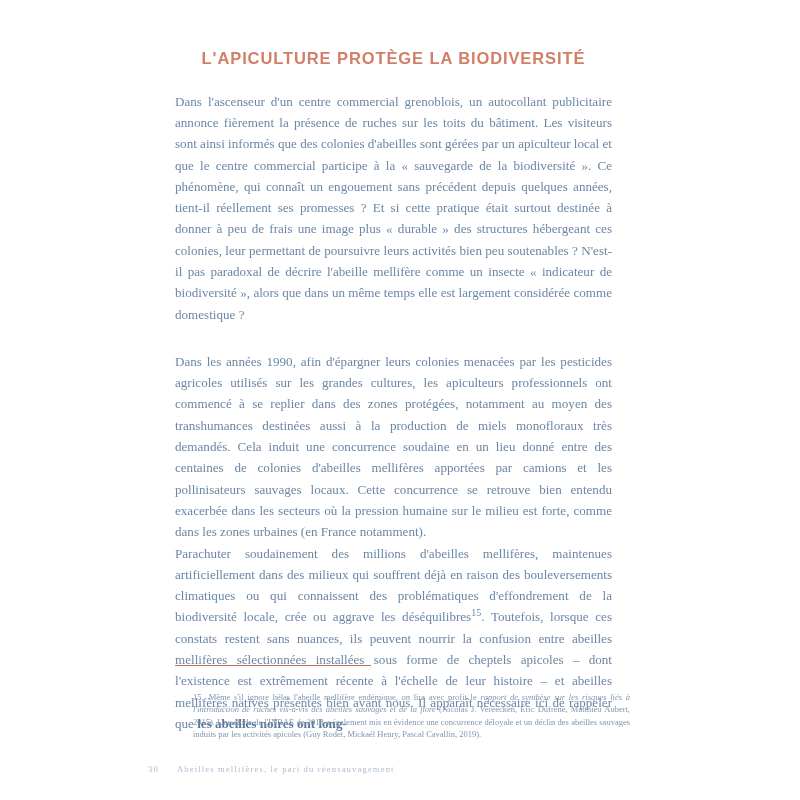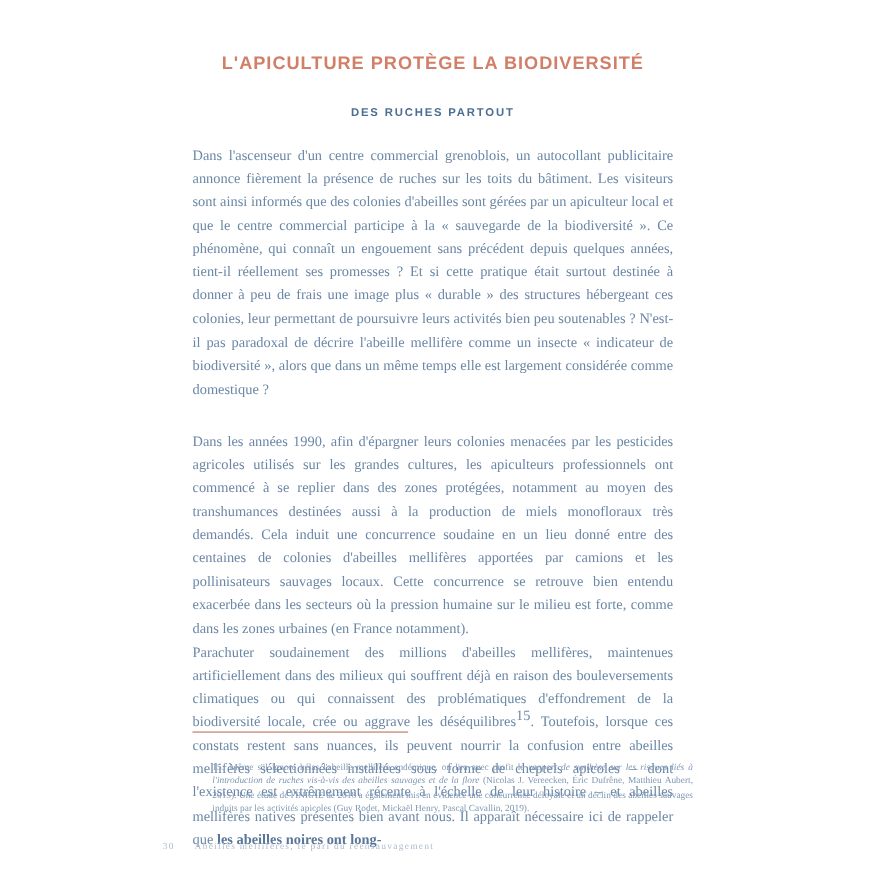--- a/index.html
+++ b/index.html
@@ -67,21 +67,21 @@
   .body-text.p1 { padding-top: 22px; }
   .body-text.p2 { padding-top: 26px; }
   .body-text.p3 { padding-top: 0; }
 
   .body-text b {
     font-weight: bold;
     color: #5a7798;
   }
 
   sup.fn {
-    font-size: 13px;
+    font-size: 10px;
     vertical-align: super;
     line-height: 0;
   }
 
   .footnote-rule {
     position: absolute;
     left: 175px;
     top: 665px;
     width: 196px;
     height: 1px;
@@ -128,21 +128,20 @@
 </style>
 </head>
 <body>
 
 <div class="page">
 
   <div class="content">
 
     <h1 class="chapter-title">L'APICULTURE PROTÈGE LA BIODIVERSITÉ</h1>
 
-    <h2 class="section-heading first">DES RUCHES PARTOUT</h2>
 
     <p class="body-text p1">Dans l'ascenseur d'un centre commercial grenoblois, un autocollant publicitaire annonce fièrement la présence de ruches sur les toits du bâtiment. Les visiteurs sont ainsi informés que des colonies d'abeilles sont gérées par un apiculteur local et que le centre commercial participe à la « sauvegarde de la biodiversité ». Ce phénomène, qui connaît un engouement sans précédent depuis quelques années, tient-il réellement ses promesses ? Et si cette pratique était surtout destinée à donner à peu de frais une image plus « durable » des structures hébergeant ces colonies, leur permettant de poursuivre leurs activités bien peu soutenables ? N'est-il pas paradoxal de décrire l'abeille mellifère comme un insecte « indicateur de biodiversité », alors que dans un même temps elle est largement considérée comme domestique ?</p>
 
 
     <p class="body-text p2">Dans les années 1990, afin d'épargner leurs colonies menacées par les pesticides agricoles utilisés sur les grandes cultures, les apiculteurs professionnels ont commencé à se replier dans des zones protégées, notamment au moyen des transhumances destinées aussi à la production de miels monofloraux très demandés. Cela induit une concurrence soudaine en un lieu donné entre des centaines de colonies d'abeilles mellifères apportées par camions et les pollinisateurs sauvages locaux. Cette concurrence se retrouve bien entendu exacerbée dans les secteurs où la pression humaine sur le milieu est forte, comme dans les zones urbaines (en France notamment).</p>
 
     <p class="body-text p3"><span>Parachuter soudainement des millions d'abeilles mellifères, maintenues artificiellement dans des milieux qui souffrent déjà en raison des bouleversements climatiques ou qui connaissent des problématiques d'effondrement de la biodiversité locale, crée ou aggrave les déséquilibres</span><sup class="fn">15</sup><span>. Toutefois, lorsque ces constats restent sans nuances, ils peuvent nourrir la confusion entre abeilles mellifères sélectionnées installées sous forme de cheptels apicoles – dont l'existence est extrêmement récente à l'échelle de leur histoire – et abeilles mellifères natives présentes bien avant nous. Il apparaît nécessaire ici de rappeler que </span><b>les abeilles noires ont long-</b></p>
 
   </div>
 

